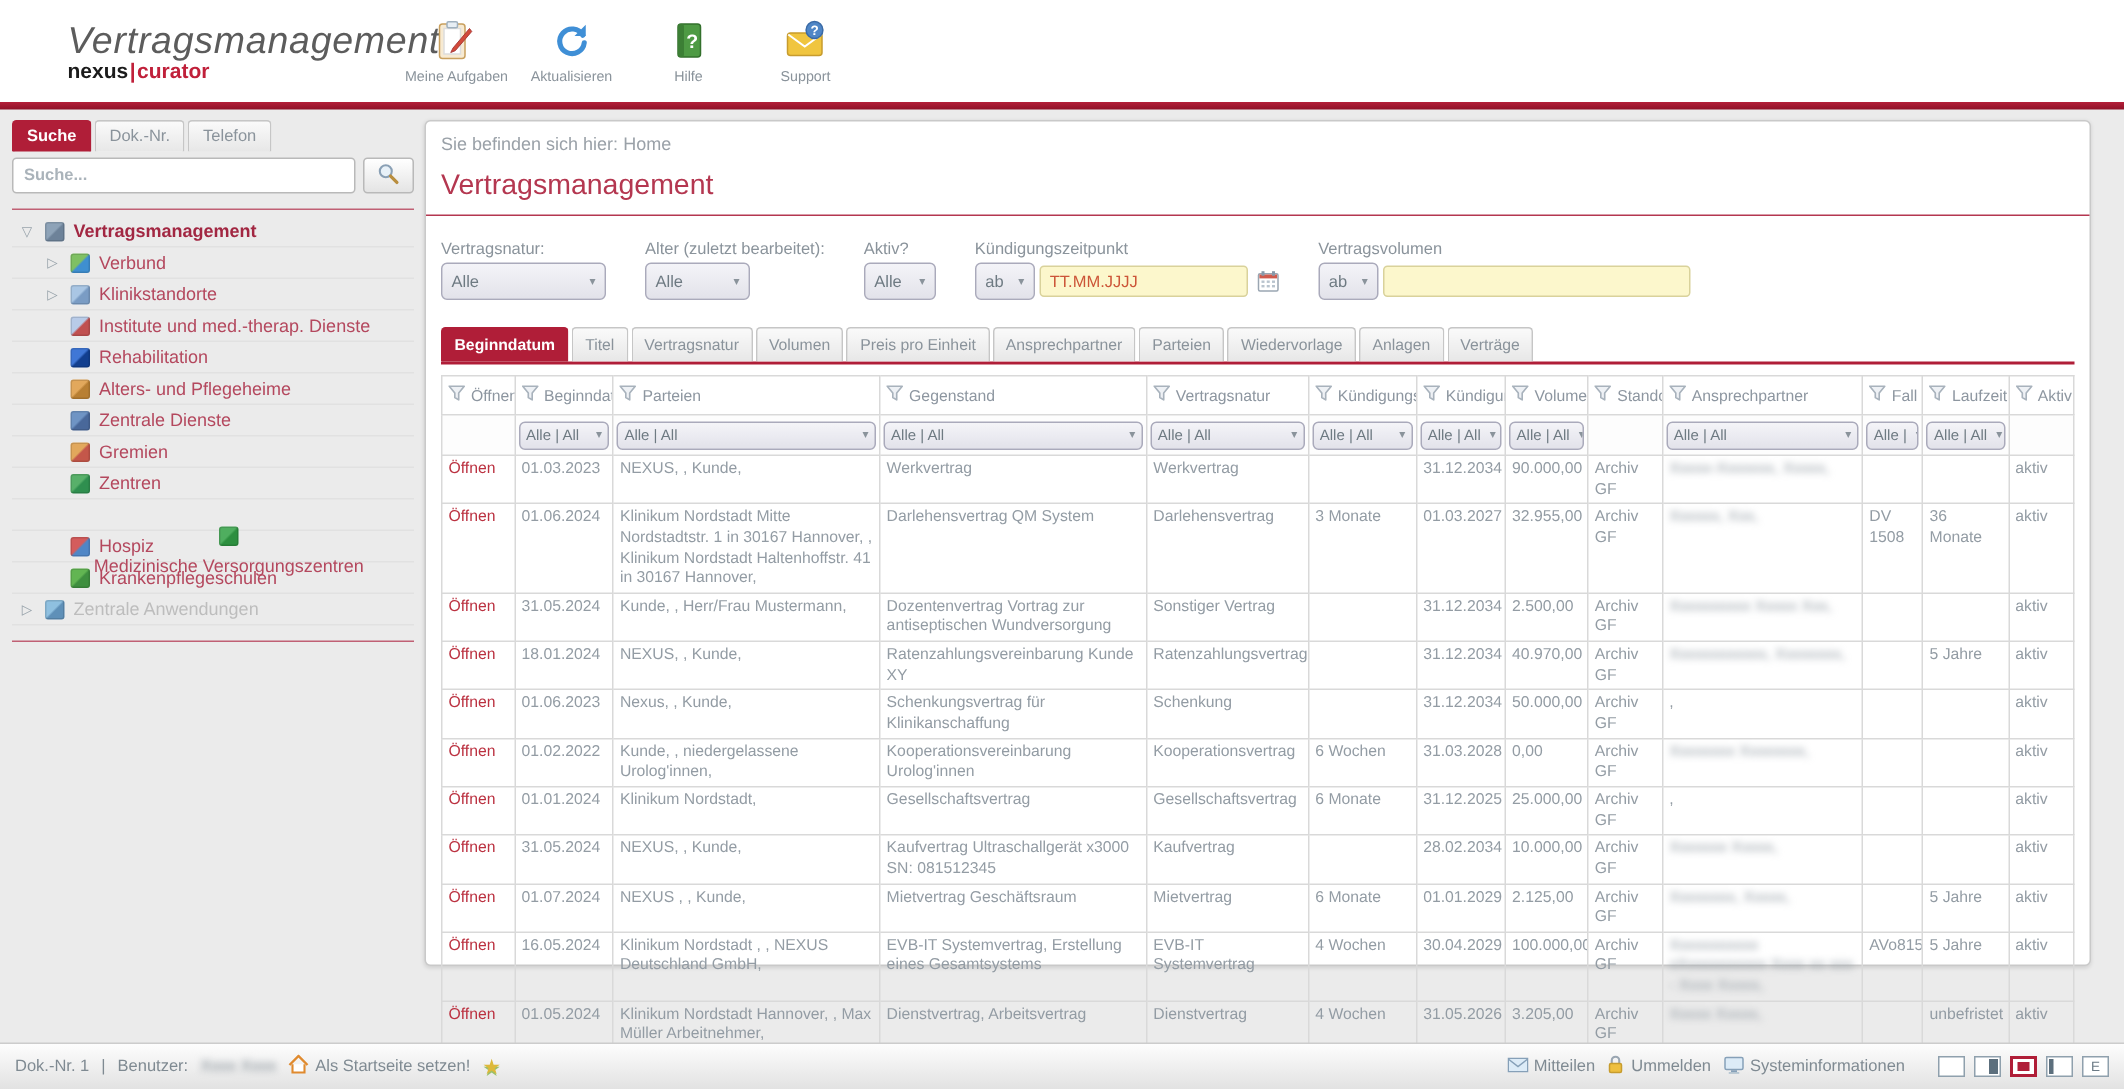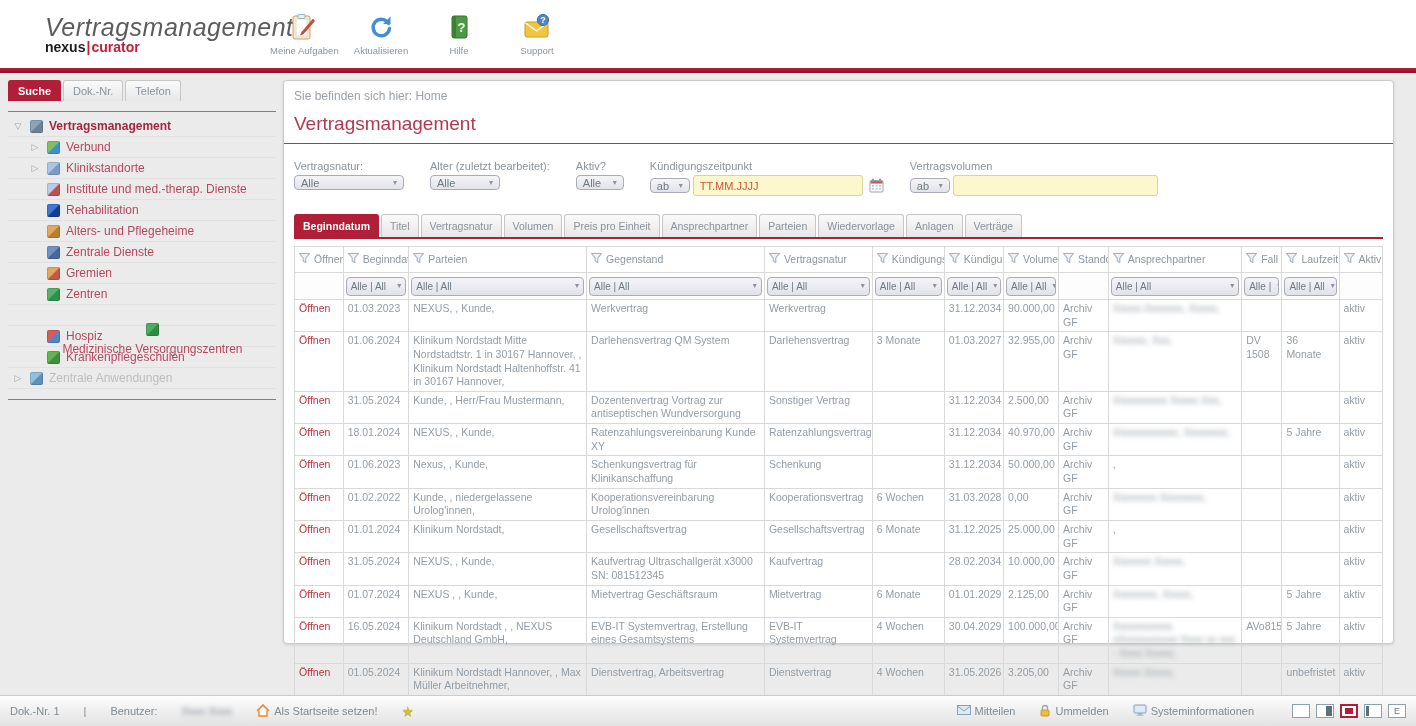--- a/index.html
+++ b/index.html
@@ -41,45 +41,45 @@
 
   
   .panel{position:absolute;left:283px;top:80px;width:1111px;height:564px;background:#fff;border:1px solid #c9c9c9;border-radius:4px;padding:8px 10px;box-shadow:0 1px 3px rgba(0,0,0,.12);}
   .breadcrumb{font-size:12px;color:#9aa1a8;}
   .breadcrumb a{color:#9aa1a8;text-decoration:none;}
   .page-title{font-size:19px;font-weight:normal;color:#b43750;margin:10px 0 8px;}
   .title-rule{border-bottom:1px solid #b43750;margin:0 -10px;}
   .filters{display:flex;gap:26px;margin-top:16px;}
   .flabel{color:var(--lbl);margin-bottom:3px;white-space:nowrap;}
   .fctrl{display:flex;gap:3px;align-items:center;}
-  .pill{display:inline-flex;align-items:center;border:1px solid var(--pillbr);border-radius:4px;background:linear-gradient(var(--pillbg1),var(--pillbg2));color:#6e7a82;padding:2px 6px;height:15px;cursor:pointer;overflow:hidden;white-space:nowrap;}
+  .pill{display:inline-flex;align-items:center;border:1px solid var(--pillbr);border-radius:4px;background:linear-gradient(var(--pillbg1),var(--pillbg2));color:#6e7a82;padding:2px 6px;height:25px;cursor:pointer;overflow:hidden;white-space:nowrap;}
   .pill .chev{margin-left:auto;font-size:8px;color:#8a939b;padding-left:6px;}
   .w110{width:110px;} .w70{width:70px;} .w48{width:48px;} .w40{width:40px;flex:0 0 40px;}
   .yellow-input{background:#fcf7cc;border:1px solid #d9d29b;border-radius:3px;height:21px;padding:0 6px;font:11px "Liberation Sans",sans-serif;color:#8a6a4a;}
   .yellow-input::placeholder{color:#cc5538;}
-  .wi150{width:170px;} .wi200{width:205px;}
+  .wi150{width:139px;} .wi200{width:205px;}
   .cal{display:inline-flex;margin-left:3px;cursor:pointer;}
 
   .view-tabs{display:flex;gap:2px;margin-top:18px;border-bottom:2px solid var(--accent);align-items:flex-end;}
   .vtab{padding:5px 8px;border:1px solid #c6c6c6;border-bottom:none;border-radius:3px 3px 0 0;background:linear-gradient(#fafafa,#e7e7e7);color:#8a939b;font-size:10.5px;cursor:pointer;white-space:nowrap;}
   .vtab.active{background:var(--accent);color:#fff;border-color:var(--accent);font-weight:bold;}
 
   table{width:100%;border-collapse:collapse;table-layout:fixed;margin-top:7px;}
   th,td{border:1px solid var(--border);font-size:10.5px;color:var(--txt);text-align:left;vertical-align:top;padding:2px 4px;overflow:hidden;}
   th{white-space:nowrap;vertical-align:middle;height:26px;font-weight:normal;color:#8d96a0;cursor:pointer;padding:2px 3px;}
   th .funnel{display:inline-block;vertical-align:-2px;margin-right:3px;}
   .ftd{height:27px;vertical-align:middle;background:#fdfdfd;padding:2px;}
   .ftd .pill{width:100%;height:19px;font-size:10px;padding:1px 4px;}
   td{line-height:1.3;}
   .open-link{color:var(--link);cursor:pointer;text-decoration:none;}
   .redacted{filter:blur(2.5px);}
 
   
   .statusbar{position:absolute;left:0;bottom:0;width:100%;height:31px;background:linear-gradient(#fdfdfd,#e2e2e2);border-top:1px solid #cccccc;display:flex;align-items:center;justify-content:space-between;padding:0 10px;color:#7f8a92;}
-  .sb-left,.sb-right{display:flex;align-items:center;gap:24px;}
+  .sb-left,.sb-right{display:flex;align-items:center;gap:8px;}
   .sb-item{display:flex;align-items:center;gap:4px;cursor:pointer;white-space:nowrap;}
   .star{color:#ddb93a;font-size:14px;cursor:pointer;text-shadow:0 1px 0 #9bbf6a;}
   .layouts{display:flex;gap:6px;margin-left:14px;}
   .lay{width:18px;height:14px;border:1px solid #8fa0ad;background:#fff;display:flex;align-items:center;justify-content:center;cursor:pointer;position:relative;font-size:9px;color:#6b7a85;}
   .lay .half{position:absolute;right:1px;top:1px;bottom:1px;width:6px;background:#5c6f7d;}
   .lay .strip{position:absolute;left:1px;top:1px;bottom:1px;width:3px;background:#5c6f7d;}
   .lay.active{border:2px solid var(--accent);}
   .lay.active .dot{width:8px;height:6px;background:var(--accent);}
 </style>
 </head>
@@ -115,20 +115,29 @@
     </div>
 </header>
 <div class="red-rule"></div>
 
 <aside class="sidebar">
   <div class="side-tabs" id="sideTabs">
       <div class="stab active">Suche</div>
       <div class="stab">Dok.-Nr.</div>
       <div class="stab">Telefon</div>
     </div>
+  <div class="search-row">
+    <input type="text" placeholder="Suche..." style="">
+    <button class="search-btn">
+      <span><svg width="16" height="16" viewBox="0 0 16 16">
+            <circle cx="6.2" cy="6.2" r="4" fill="#e8f1f8" stroke="#8aa0b5" stroke-width="1.4"></circle>
+            <line x1="9.4" y1="9.4" x2="13.6" y2="13.6" stroke="#b98e3f" stroke-width="2.2" stroke-linecap="round"></line>
+          </svg></span>
+    </button>
+  </div>
   <hr class="side-rule">
   <ul class="tree" id="tree">
       <li class="tree-item root" style="padding-left: 4px;">
         <span class="caret">▽</span>
         <span class="ticon" style="background: linear-gradient(135deg, rgb(142, 163, 184) 46%, rgb(109, 130, 153) 54%);"></span>
         <span class="tree-label">Vertragsmanagement</span>
       </li>
       <li class="tree-item" style="padding-left: 21px;">
         <span class="caret">▷</span>
         <span class="ticon" style="background: linear-gradient(135deg, rgb(127, 192, 99) 46%, rgb(63, 143, 208) 54%);"></span>

